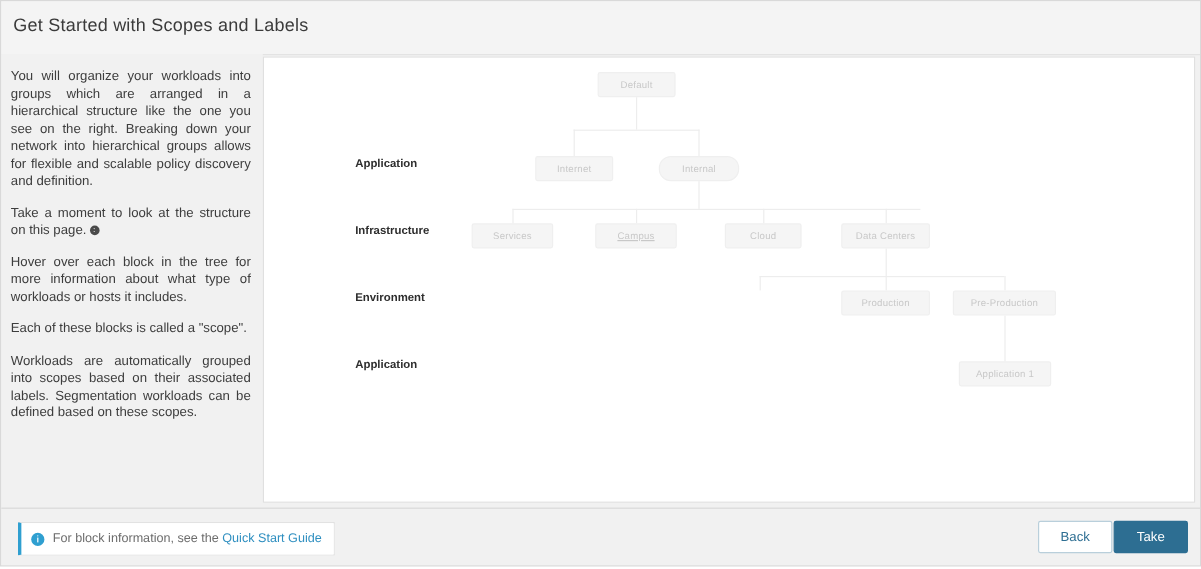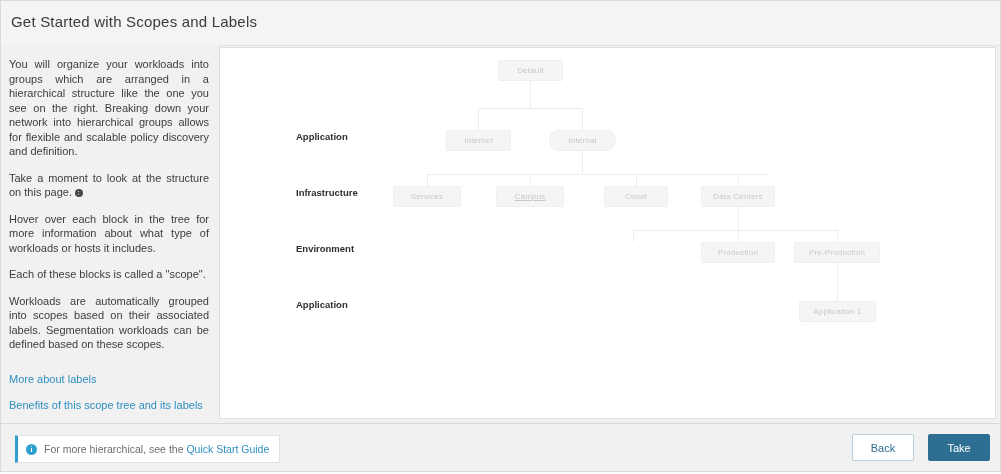--- a/index.html
+++ b/index.html
@@ -115,21 +115,21 @@
     content:"";position:absolute;left:4.8px;top:2px;
     width:1.6px;height:1.6px;border-radius:50%;background:#ffffff;
   }
   .alert-icon::after{
     content:"";position:absolute;left:4.8px;top:4.8px;
     width:1.6px;height:4.2px;background:#ffffff;
   }
   .alert-text{font-size:10.5px;color:#6d6d6d;white-space:nowrap;}
   .alert-link{color:#2f8fc0;text-decoration:none;}
 
-  .btns{position:absolute;right:12px;top:10px;display:flex;gap:14px;align-items:flex-end;}
+  .btns{position:absolute;right:12px;top:10px;display:flex;gap:1px;align-items:flex-end;}
   .btn{
     box-sizing:border-box;
     width:62px;height:27px;
     font-size:11px;
     border-radius:2px;
     display:flex;align-items:center;justify-content:center;
     cursor:pointer;
   }
   .btn-back{background:#ffffff;border:1px solid #b9cfdb;color:#2d6e92;}
   .btn-next{background:#2d6e92;border:1px solid #2d6e92;color:#ffffff;}
@@ -145,24 +145,20 @@
 
   <div class="content">
 
     <div class="left-col">
       <p class="para">You will organize your workloads into groups which are arranged in a hierarchical structure like the one you see on the right. Breaking down your network into hierarchical groups allows for flexible and scalable policy discovery and definition.</p>
       <p class="para"><span>Take a moment to look at the structure on this page.</span><span class="info-dot"></span></p>
       <p class="para">Hover over each block in the tree for more information about what type of workloads or hosts it includes.</p>
       <p class="para">Each of these blocks is called a "scope".</p>
       <p class="para">Workloads are automatically grouped into scopes based on their associated labels. Segmentation workloads can be defined based on these scopes.</p>
 
-      <div class="links">
-        <a class="tlink" href="#">More about labels</a>
-        <a class="tlink" href="#">Benefits of this scope tree and its labels</a>
-      </div>
     </div>
 
     <div class="panel">
 
       <div class="row-label" style="left:76px;top:83px;">Application</div>
       <div class="row-label" style="left:76px;top:139px;">Infrastructure</div>
       <div class="row-label" style="left:76px;top:195px;">Environment</div>
       <div class="row-label" style="left:76px;top:251px;">Application</div>
 
       <div class="ln lnv" style="left:310px;top:33px;height:27px;"></div>
@@ -199,21 +195,21 @@
       <div class="node" style="left:481px;top:194px;width:74px;">Production</div>
       <div class="node" style="left:574px;top:194px;width:86px;">Pre-Production</div>
 
       <div class="node" style="left:579px;top:253px;width:77px;">Application 1</div>
     </div>
   </div>
 
   <div class="footer">
     <div class="alert">
       <span class="alert-icon"></span>
-      <span class="alert-text"><span>For more hierarchical, see the </span><a class="alert-link" href="#">Quick Start Guide</a></span>
+      <span class="alert-text"><span>For block information, see the </span><a class="alert-link" href="#">Quick Start Guide</a></span>
     </div>
 
     <div class="btns">
       <div class="btn btn-back">Back</div>
       <div class="btn btn-next">Take</div>
     </div>
   </div>
 
 </div>
 

